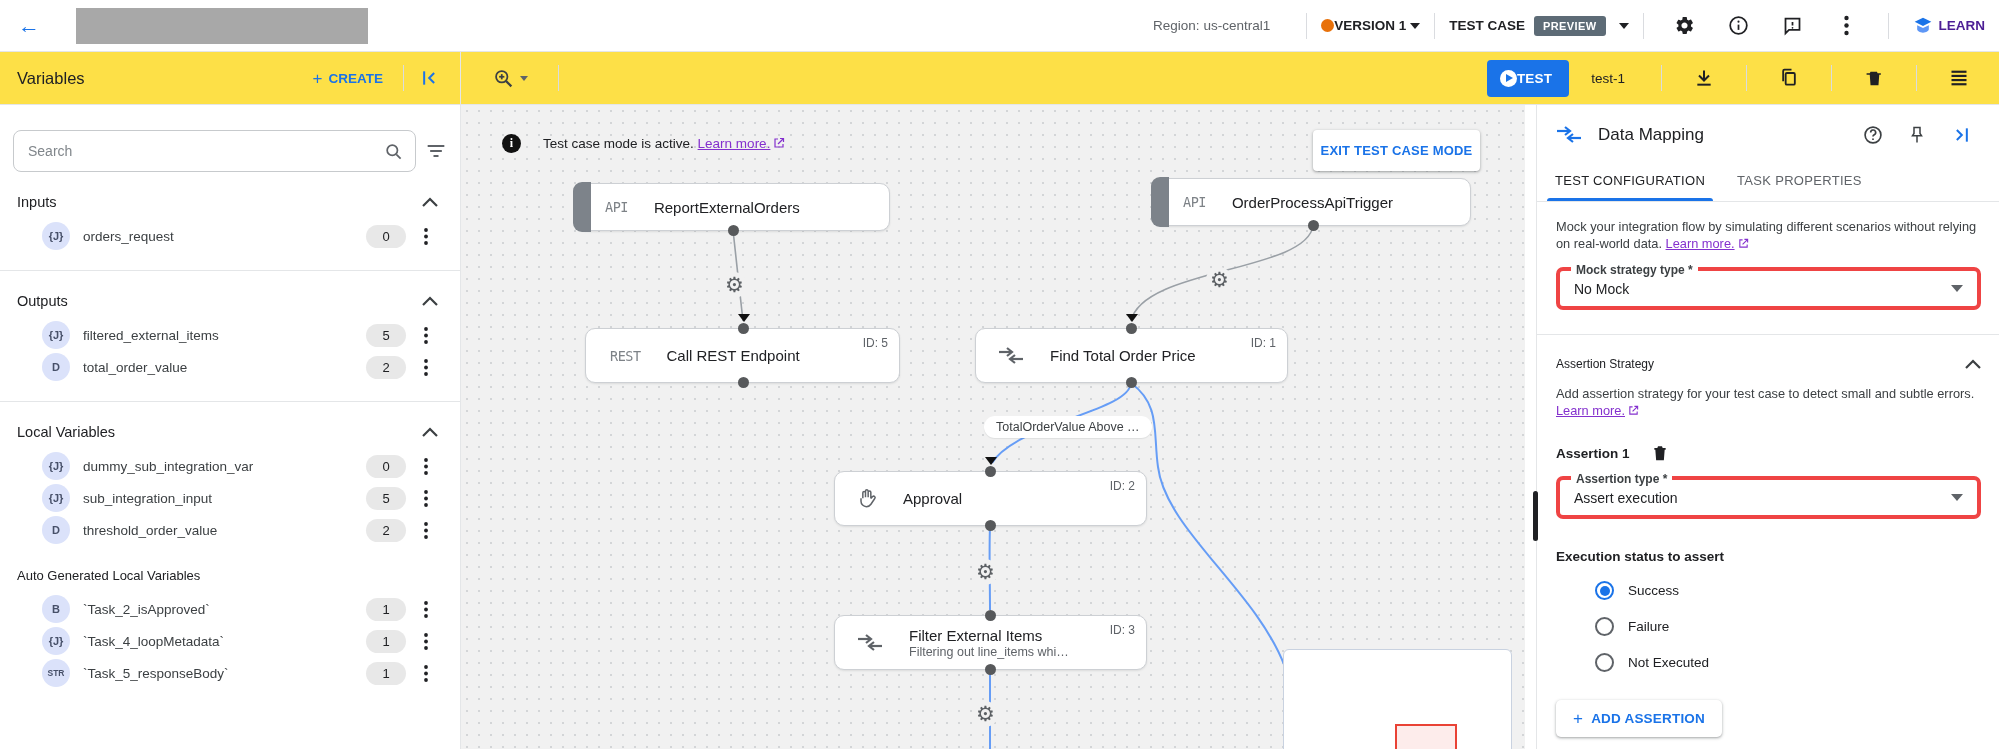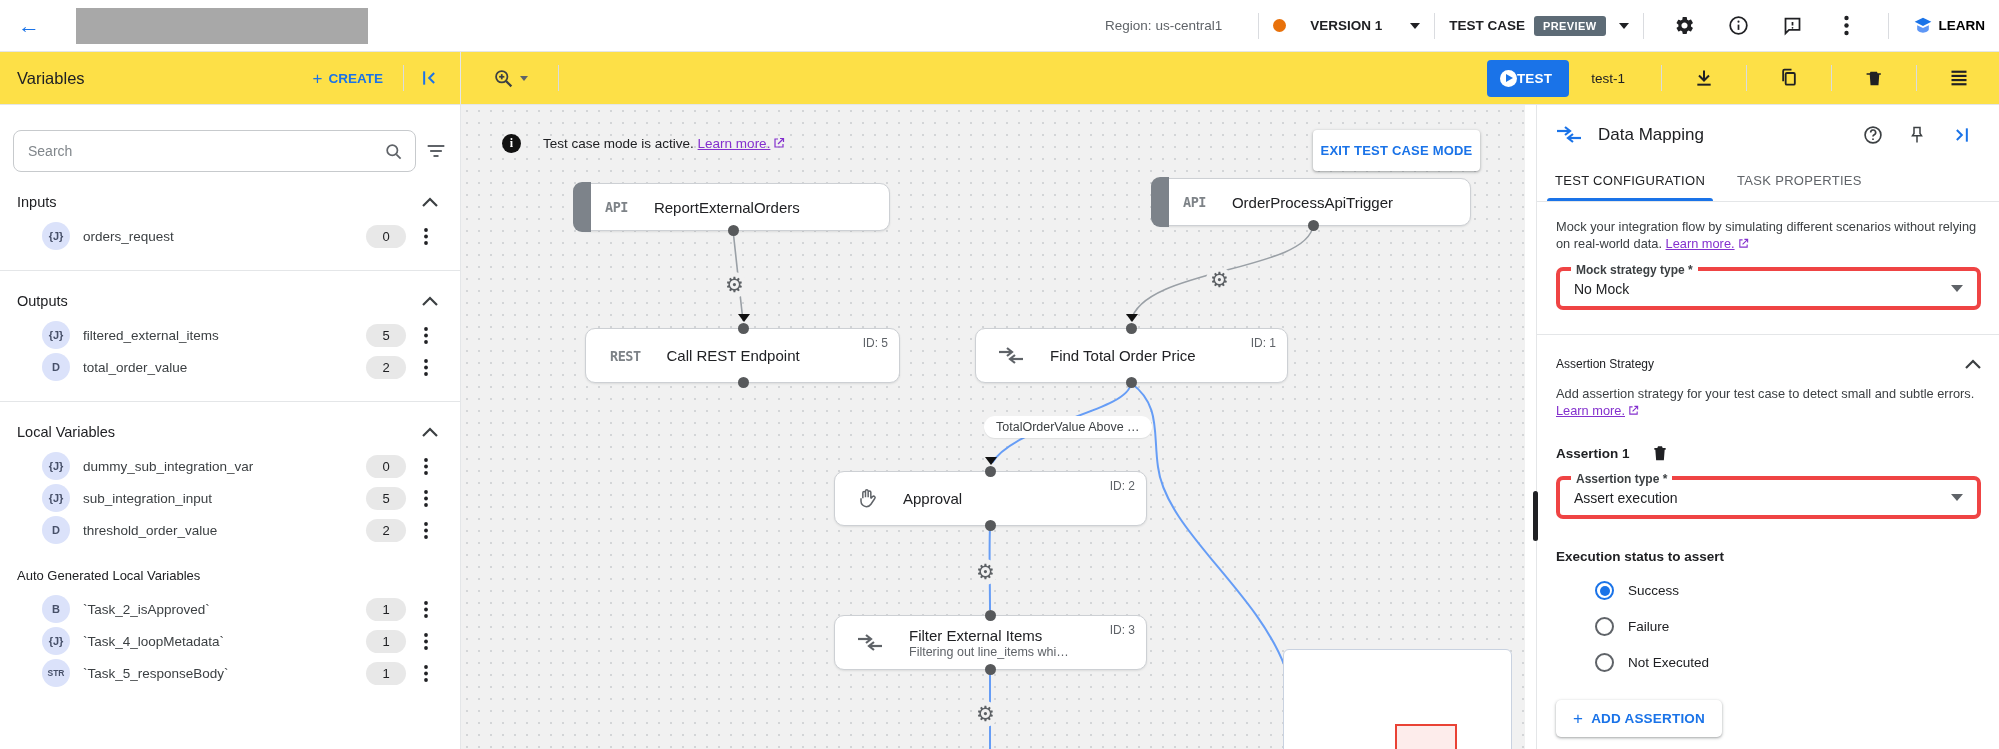--- a/index.html
+++ b/index.html
@@ -6,27 +6,27 @@
   html,body { width:1999px; height:749px; overflow:hidden; }
   body { font-family:"Liberation Sans", sans-serif; color:#202124; background:#fff; position:relative; font-size:13.5px; }
 
   
   .app-header { position:absolute; top:0; left:0; width:1999px; height:52px; background:#fff; border-bottom:1px solid #e4e6e8; display:flex; align-items:center; z-index:20; }
   .back-arrow { margin-left:18px; color:#1a73e8; font-size:22px; cursor:pointer; line-height:1; }
   .redacted { margin-left:36px; width:292px; height:36px; background:#a8a8a8; }
   .header-right { margin-left:auto; display:flex; align-items:center; gap:0; padding-right:14px; }
   .region-text { color:#5f6368; font-size:13.5px; margin-right:22px; }
   .vdiv { width:1px; height:26px; background:#dadce0; margin:0 14px; }
-  .version-group { display:flex; align-items:center; gap:24px; font-weight:700; font-size:13.5px; }
+  .version-group { display:flex; align-items:center; gap:0; font-weight:700; font-size:13.5px; }
   .orange-dot { width:13px; height:13px; border-radius:50%; background:#e8710a; }
   .caret-down { width:0; height:0; border-left:5px solid transparent; border-right:5px solid transparent; border-top:6px solid #202124; display:inline-block; margin-left:4px; }
   .testcase-group { display:flex; align-items:center; gap:9px; font-weight:700; font-size:13.5px; }
   .preview-badge { background:#5d6b76; color:#fff; font-size:11px; font-weight:700; padding:4px 9px; border-radius:3px; letter-spacing:.4px; }
   .hicon { width:54px; display:flex; justify-content:center; align-items:center; color:#202124; cursor:pointer; }
-  .learn-group { display:flex; align-items:center; gap:6px; color:#000000; font-weight:700; font-size:13.5px; margin-left:10px; cursor:pointer; }
+  .learn-group { display:flex; align-items:center; gap:6px; color:#4c1d95; font-weight:700; font-size:13.5px; margin-left:10px; cursor:pointer; }
 
   
   .toolbar { position:absolute; top:52px; left:0; width:1999px; height:53px; background:#fde047; border-bottom:1px solid #e4e6e8; display:flex; align-items:center; z-index:19; }
   .tb-title { font-size:16.5px; color:#202124; margin-left:17px; }
   .create-btn { display:flex; align-items:center; gap:6px; color:#1a73e8; font-weight:700; font-size:13.5px; margin-left:auto; cursor:pointer; }
   .plus { font-size:17px; font-weight:400; line-height:1; }
   .tb-left { width:461px; display:flex; align-items:center; border-right:1px solid #e4e6e8; height:100%; }
   .collapse-icon { margin:0 20px 0 0; color:#1a73e8; cursor:pointer; display:flex; }
   .tb-left .vdiv { margin:0 16px 0 20px; }
   .tb-mid { display:flex; align-items:center; height:100%; flex:1; }
@@ -66,21 +66,21 @@
   .edges-svg { position:absolute; left:0; top:0; z-index:1; pointer-events:none; }
   .banner { position:absolute; left:41px; top:29px; display:flex; align-items:center; z-index:4; }
   .info-dot { width:19px; height:19px; border-radius:50%; background:#111; color:#fff; font-size:12px; font-weight:700; display:flex; align-items:center; justify-content:center; font-family:"Liberation Serif",serif; }
   .banner-text { margin-left:22px; font-size:13.5px; color:#202124; }
   .purple-link { color:#8430ce; text-decoration:underline; cursor:pointer; }
   .ext-icon { display:inline-block; vertical-align:-1px; margin-left:3px; }
   .exit-btn { position:absolute; left:852px; top:25px; width:167px; height:41px; background:#fff; border:none; border-radius:4px; color:#1a73e8; font-weight:700; font-size:13px; font-family:"Liberation Sans",sans-serif; box-shadow:0 1px 2px rgba(60,64,67,.3),0 1px 3px 1px rgba(60,64,67,.15); cursor:pointer; z-index:4; letter-spacing:.2px; }
 
   .node { position:absolute; background:#fff; border:1px solid #cdd0d4; border-radius:10px; box-shadow:0 1px 2px rgba(60,64,67,.12); display:flex; align-items:center; z-index:2; }
   .node .accent { position:absolute; left:-4px; top:-2px; bottom:-2px; width:18px; background:#7d838a; border-radius:9px 0 0 9px; z-index:-1; }
-  .node-tag { font-family:"DejaVu Sans Mono",monospace; font-weight:700; font-size:13.5px; color:#7d8287; margin-left:28px; letter-spacing:-0.5px; }
+  .node-tag { font-family:"DejaVu Sans Mono",monospace; font-weight:400; font-size:13.5px; color:#7d8287; margin-left:28px; letter-spacing:-0.5px; }
   .node-tag.plain { margin-left:24px; }
   .node-title { font-size:15px; font-weight:500; color:#202124; margin-left:26px; }
   .node-id { position:absolute; top:7px; right:11px; font-size:12px; color:#5f6368; }
   .node-icon { margin-left:22px; color:#5f6368; display:flex; }
   .node-texts { margin-left:26px; display:flex; flex-direction:column; }
   .node-sub { font-size:12.5px; color:#5f6368; margin-top:1px; }
   .cdot { position:absolute; width:11px; height:11px; border-radius:50%; background:#57595b; z-index:3; }
   .carrow { position:absolute; width:0; height:0; border-left:6px solid transparent; border-right:6px solid transparent; border-top:8px solid #111; z-index:3; }
   .edge-pill { position:absolute; left:523px; top:311px; background:#fff; border-radius:12px; padding:4px 12px; font-size:12.5px; color:#3c4043; z-index:4; white-space:nowrap; box-shadow:0 1px 1px rgba(60,64,67,.1); }
   .gear { position:absolute; z-index:2; color:#5c6064; font-size:21px; line-height:1; text-align:center; }

